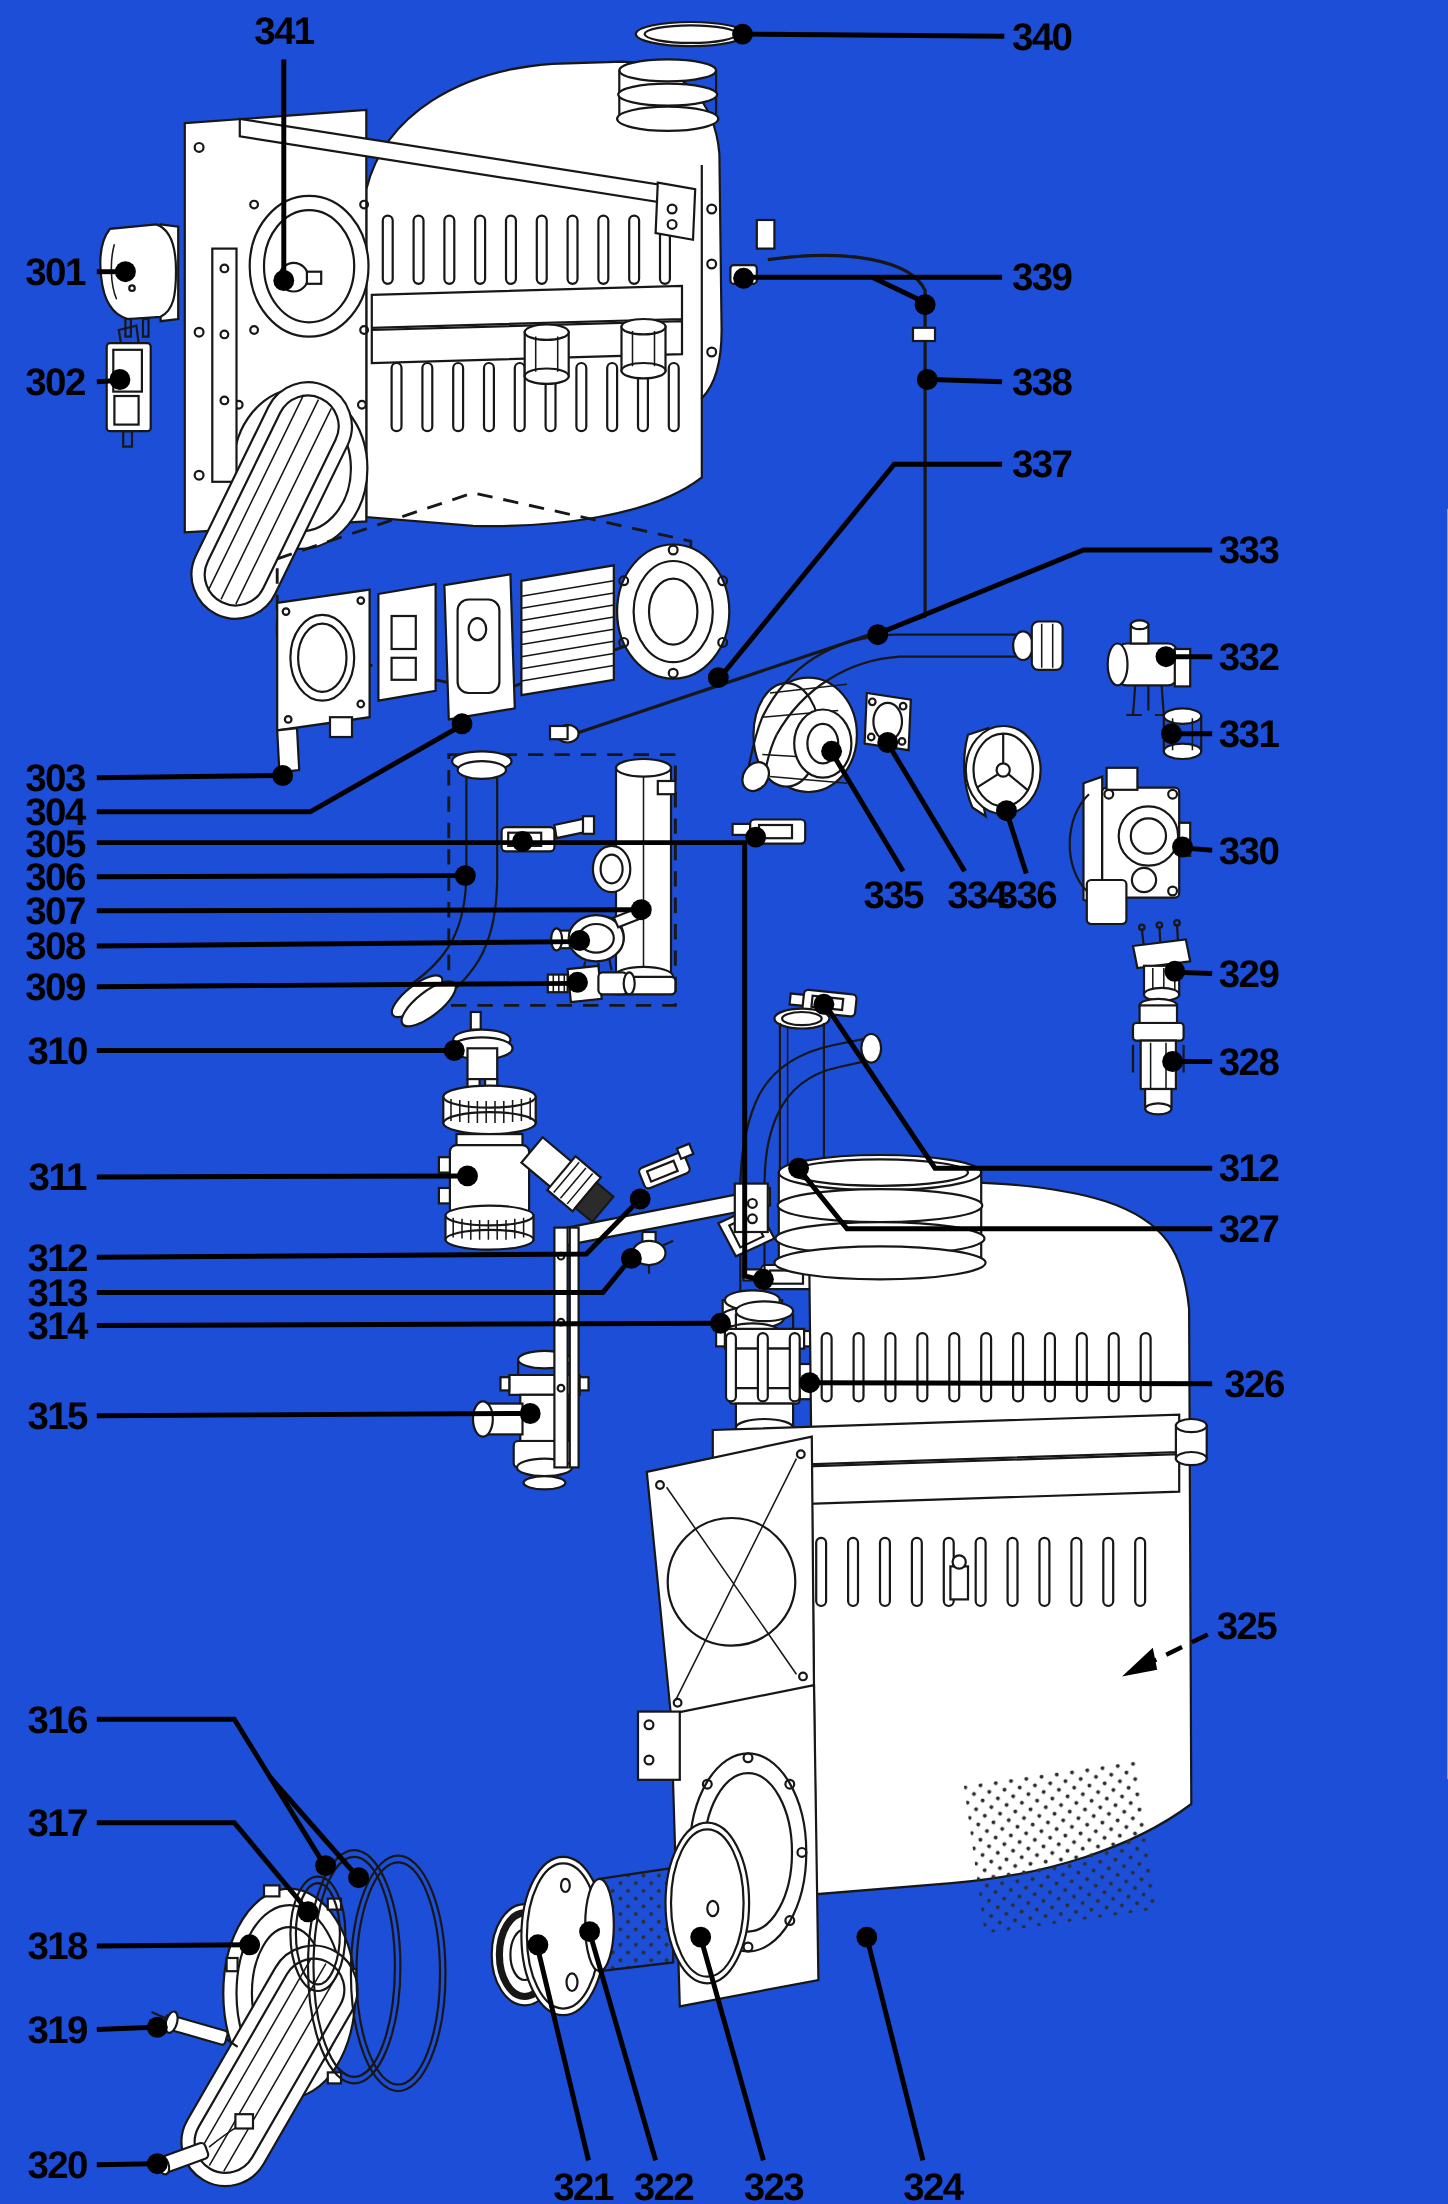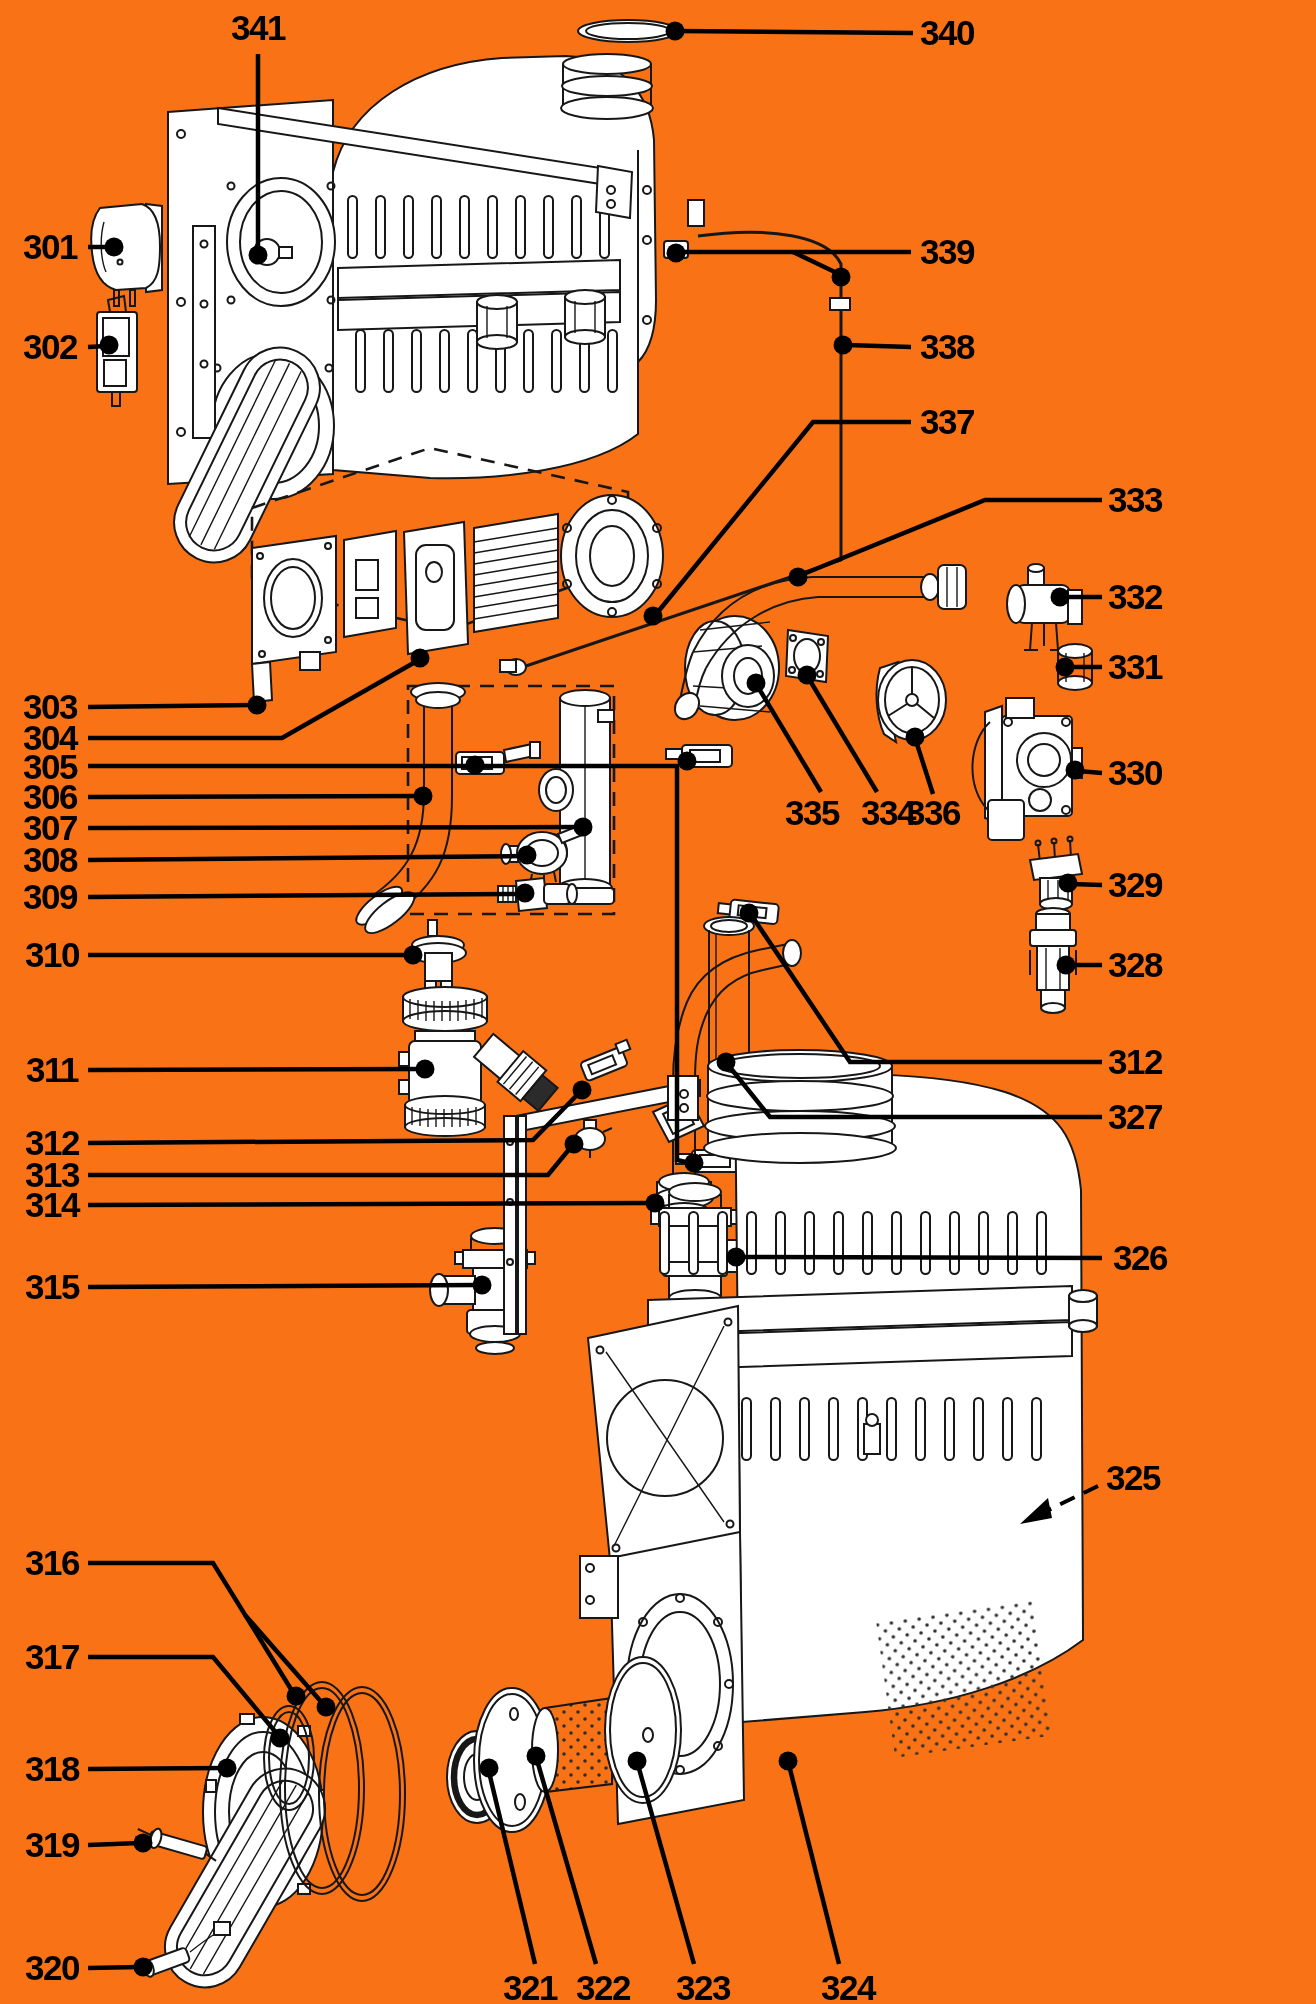--- a/index.html
+++ b/index.html
@@ -1,16 +1,16 @@
 <!DOCTYPE html>
 <html><head>
 <meta charset="utf-8">
 <style>
   html,body{margin:0;padding:0;background:#e8e8e8;}
-  .page{position:relative;width:1316px;height:2004px;background:#f97316;margin:0 auto;overflow:hidden;}
+  .page{position:relative;width:1316px;height:2004px;background:#1d4ed8;margin:0 auto;overflow:hidden;}
   svg{position:absolute;left:0;top:0;}
   .lbl{font-family:"Liberation Sans",sans-serif;font-weight:900;font-size:35px;fill:#000;letter-spacing:-1.5px;}
   .leader{stroke:#000;stroke-width:4.5;fill:none;}
   .leader.dash{stroke-dasharray:16 10;stroke-width:4;}
   .dot{fill:#000;stroke:none;}
   .art{stroke:#171717;stroke-width:2;fill:none;}
   .art .w{fill:#ffffff;}
   .art .thin{stroke-width:1.4;}
   .art .thick{stroke-width:6.5;}
   .art .dk{fill:#2b2b2b;stroke:#171717;}

